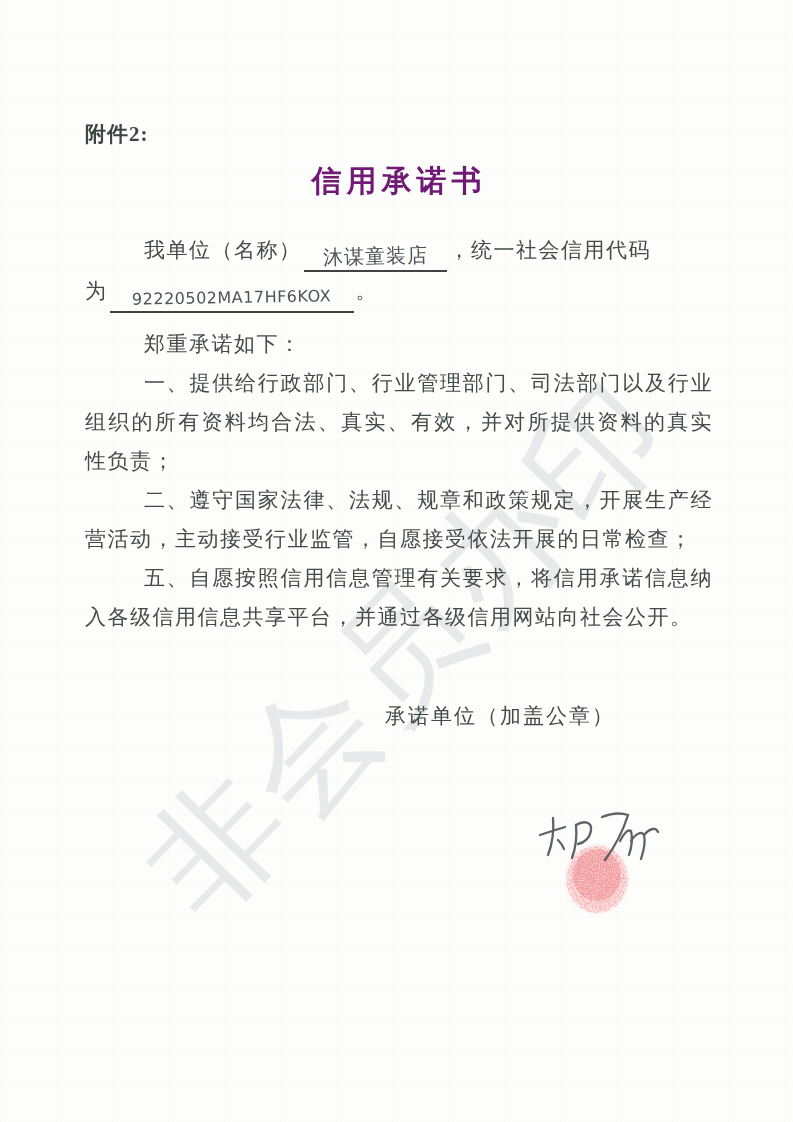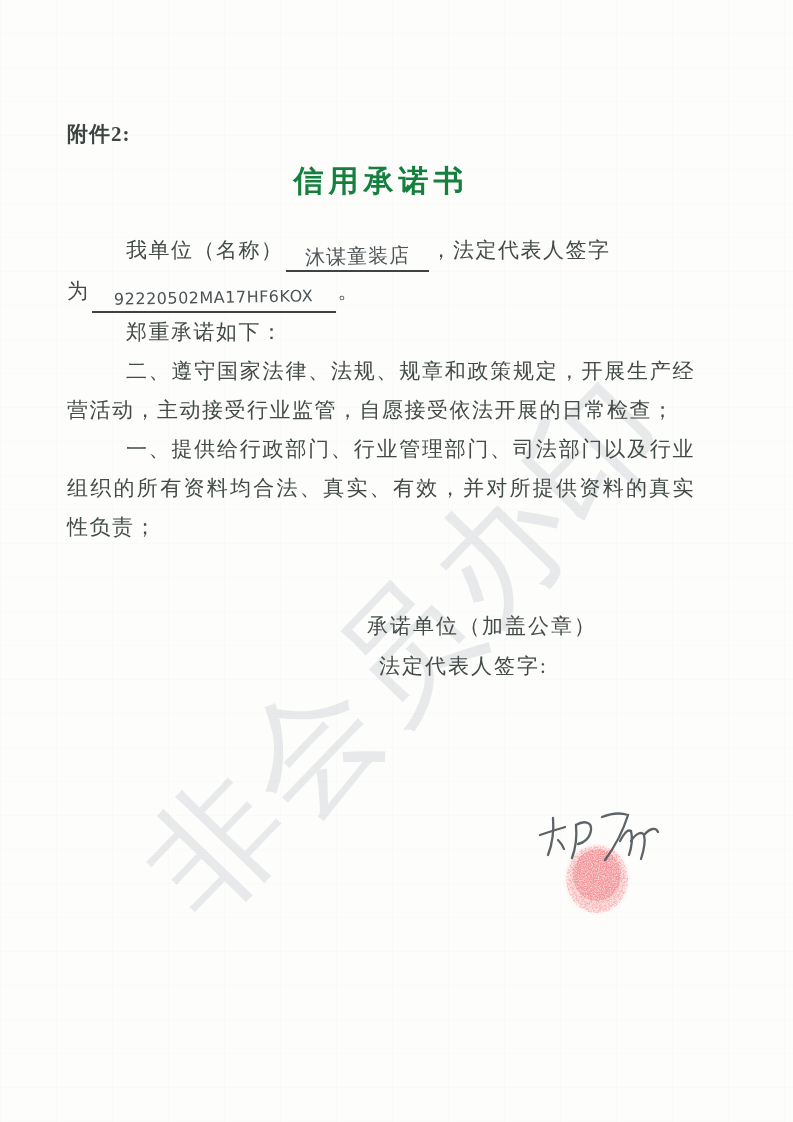--- a/index.html
+++ b/index.html
@@ -19,37 +19,37 @@
       repeating-linear-gradient(90deg, rgba(0,0,0,0.010) 0 1px, transparent 1px 56px);
   }
   .watermark{
     position:absolute;left:407px;top:648px;
     transform:translate(-50%,-50%) rotate(-46deg);
     font-size:132px;line-height:1;white-space:nowrap;
     color:#c9ced3;opacity:0.42;letter-spacing:4px;
     font-family:"Liberation Sans","DejaVu Sans",sans-serif;
     z-index:0;user-select:none;
   }
-  .content{position:absolute;left:67px;top:120px;width:628px;z-index:1;}
+  .content{position:absolute;left:85px;top:120px;width:628px;z-index:1;}
   .attachment{font-size:21px;font-weight:bold;letter-spacing:1px;color:#3d4542;}
   .title{
     margin:13px 0 0 0;text-align:center;
-    font-size:30px;font-weight:bold;letter-spacing:5px;color:#15803d;
+    font-size:30px;font-weight:bold;letter-spacing:5px;color:#701a75;
   }
   p{margin:0;font-size:21px;line-height:39px;letter-spacing:1.5px;text-align:justify;}
   .intro1{margin-top:29px;padding-left:59px;text-align:left;}
   .intro2{text-align:left;}
   .lead{text-indent:59px;font-family:Liberation Serif, serif;}
   .clause{text-indent:59px;}
   .blank{
     display:inline-block;border-bottom:2px solid #3f4442;
     height:27px;text-align:center;vertical-align:-5px;line-height:24px;
   }
   .name-blank{min-width:143px;margin:0 2px;}
-  .code-blank{min-width:244px;margin:0 2px;}
+  .code-blank{min-width:244px;margin:12px 2px;}
   .hw{
     font-family:"DejaVu Sans",cursive;
     color:#4d5356;letter-spacing:1px;
     display:inline-block;transform:rotate(-1.5deg) translateY(1px);
   }
   .hw-name{font-size:20px;}
   .hw-code{font-size:16px;letter-spacing:0.5px;transform:rotate(-1deg) translateY(0px);}
   .sigblock{margin-top:60px;}
   .sig-line1{padding-left:300px;text-align:left;letter-spacing:2px;}
   .sig-line2{padding-left:312px;text-align:left;letter-spacing:2px;line-height:41px;}
@@ -62,32 +62,32 @@
 <div class="page">
 
   <div class="watermark">非会员办印</div>
 
   <div class="content">
 
     <div class="attachment">附件2:</div>
 
     <div class="title">信用承诺书</div>
 
-    <p class="intro1"><span>我单位（名称）</span><span class="blank name-blank"><span class="hw hw-name">沐谋童装店</span></span><span>，法定代表人签字</span></p>
+    <p class="intro1"><span>我单位（名称）</span><span class="blank name-blank"><span class="hw hw-name">沐谋童装店</span></span><span>，统一社会信用代码</span></p>
 
     <p class="intro2"><span>为</span><span class="blank code-blank"><span class="hw hw-code">92220502MA17HF6KOX</span></span><span>。</span></p>
 
     <p class="lead">郑重承诺如下：</p>
 
+    <p class="clause">一、提供给行政部门、行业管理部门、司法部门以及行业组织的所有资料均合法、真实、有效，并对所提供资料的真实性负责；</p>
     <p class="clause">二、遵守国家法律、法规、规章和政策规定，开展生产经营活动，主动接受行业监管，自愿接受依法开展的日常检查；</p>
-    <p class="clause">一、提供给行政部门、行业管理部门、司法部门以及行业组织的所有资料均合法、真实、有效，并对所提供资料的真实性负责；</p>
+    <p class="clause">五、自愿按照信用信息管理有关要求，将信用承诺信息纳入各级信用信息共享平台，并通过各级信用网站向社会公开。</p>
 
     <div class="sigblock">
       <p class="sig-line1">承诺单位（加盖公章）</p>
-      <p class="sig-line2">法定代表人签字:</p>
     </div>
 
   </div>
 
   <svg class="fingerprint" width="82" height="82" viewBox="0 0 82 82">
     <defs>
       <filter id="fpSoft" x="-30%" y="-30%" width="160%" height="160%">
         <feGaussianBlur stdDeviation="2.2"></feGaussianBlur>
       </filter>
       <filter id="fpSpeck1" x="-20%" y="-20%" width="140%" height="140%">

